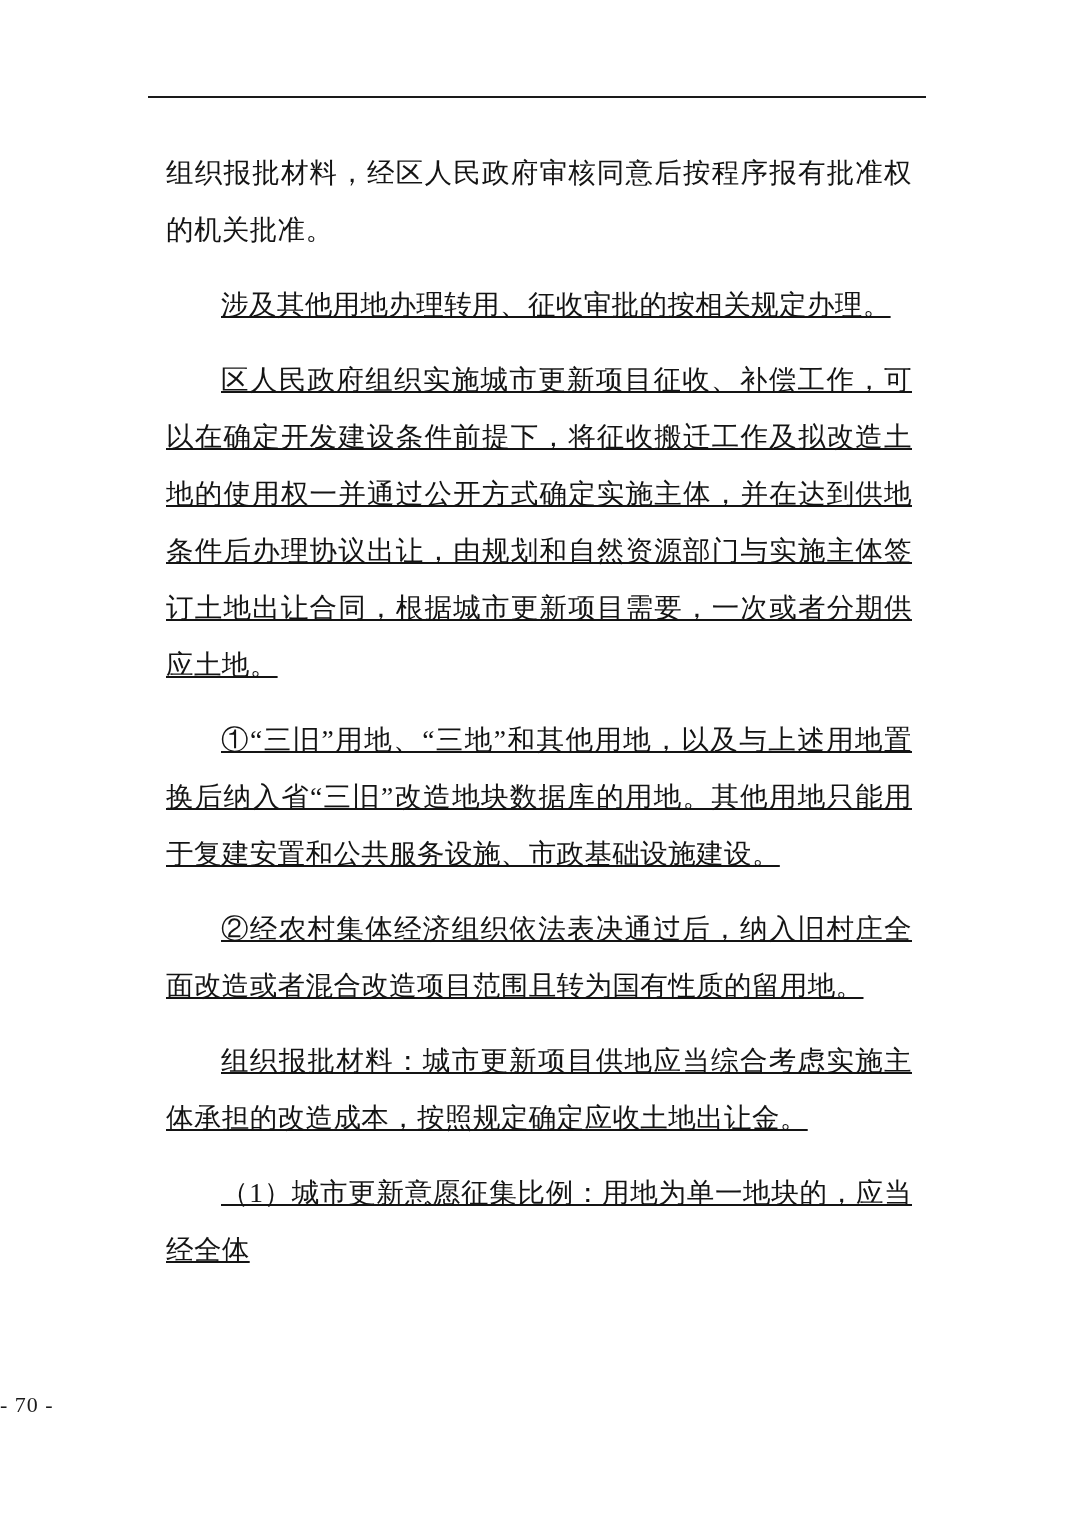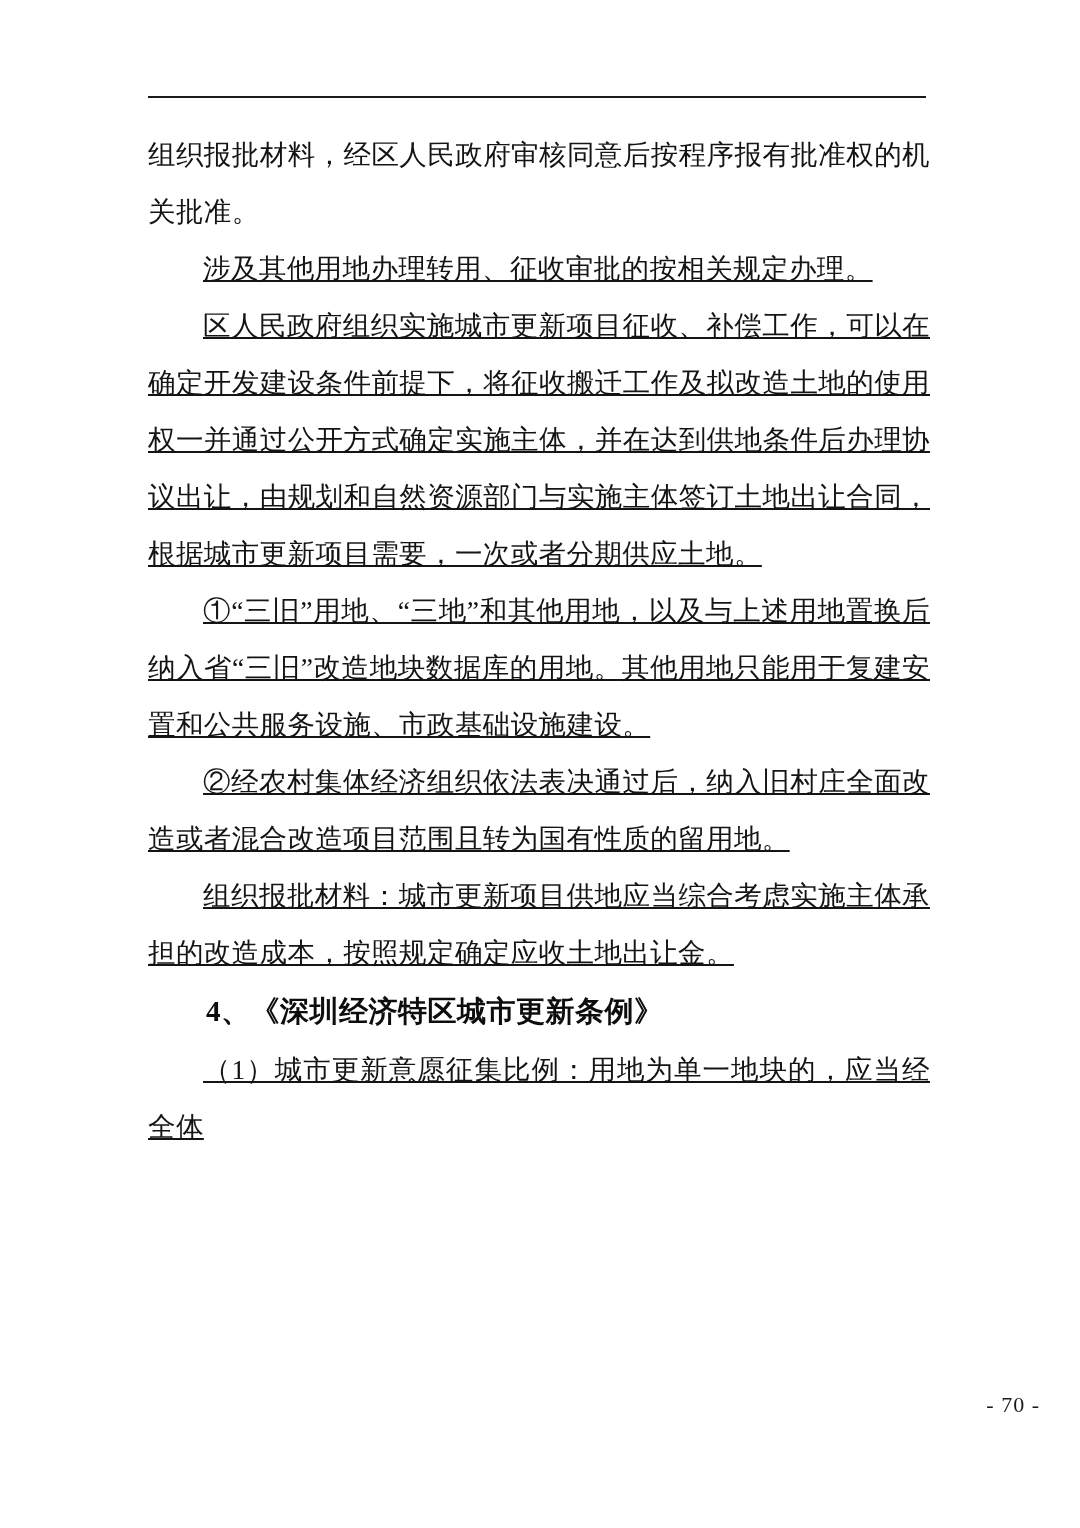--- a/index.html
+++ b/index.html
@@ -34,21 +34,21 @@
     left: 148px;
     top: 126px;
     width: 782px;
   }
   .para {
     font-size: 27.5px;
     line-height: 57px;
     letter-spacing: 0.4px;
     text-align: justify;
     text-justify: inter-ideograph;
-    margin: 0;
+    margin: 18px;
     color: #141414;
     font-family: "Liberation Serif", "DejaVu Serif", serif;
   }
   .indent {
     text-indent: 2em;
     text-decoration: underline;
   }
   .heading {
     font-size: 29px;
     line-height: 60px;
@@ -56,21 +56,21 @@
     text-indent: 2em;
     margin: 0;
     color: #0d0d0d;
     letter-spacing: 0.5px;
   }
   .footer {
     position: absolute;
     left: 0;
     top: 1392px;
     width: 1040px;
-    text-align: right;
+    text-align: left;
     font-size: 22px;
     color: #1a1a1a;
     letter-spacing: 1px;
   }
 </style>
 </head>
 <body>
 
 <div class="page">
 
@@ -85,21 +85,20 @@
 
     <p class="para indent">区人民政府组织实施城市更新项目征收、补偿工作，可以在确定开发建设条件前提下，将征收搬迁工作及拟改造土地的使用权一并通过公开方式确定实施主体，并在达到供地条件后办理协议出让，由规划和自然资源部门与实施主体签订土地出让合同，根据城市更新项目需要，一次或者分期供应土地。</p>
 
 
     <p class="para indent">①“三旧”用地、“三地”和其他用地，以及与上述用地置换后纳入省“三旧”改造地块数据库的用地。其他用地只能用于复建安置和公共服务设施、市政基础设施建设。</p>
 
     <p class="para indent">②经农村集体经济组织依法表决通过后，纳入旧村庄全面改造或者混合改造项目范围且转为国有性质的留用地。</p>
 
     <p class="para indent">组织报批材料：城市更新项目供地应当综合考虑实施主体承担的改造成本，按照规定确定应收土地出让金。</p>
 
-    <p class="heading">4、《深圳经济特区城市更新条例》</p>
 
     <p class="para indent">（1）城市更新意愿征集比例：用地为单一地块的，应当经全体</p>
 
   </div>
 
   <div class="footer">- 70 -</div>
 
 </div>
 
 </body></html>

